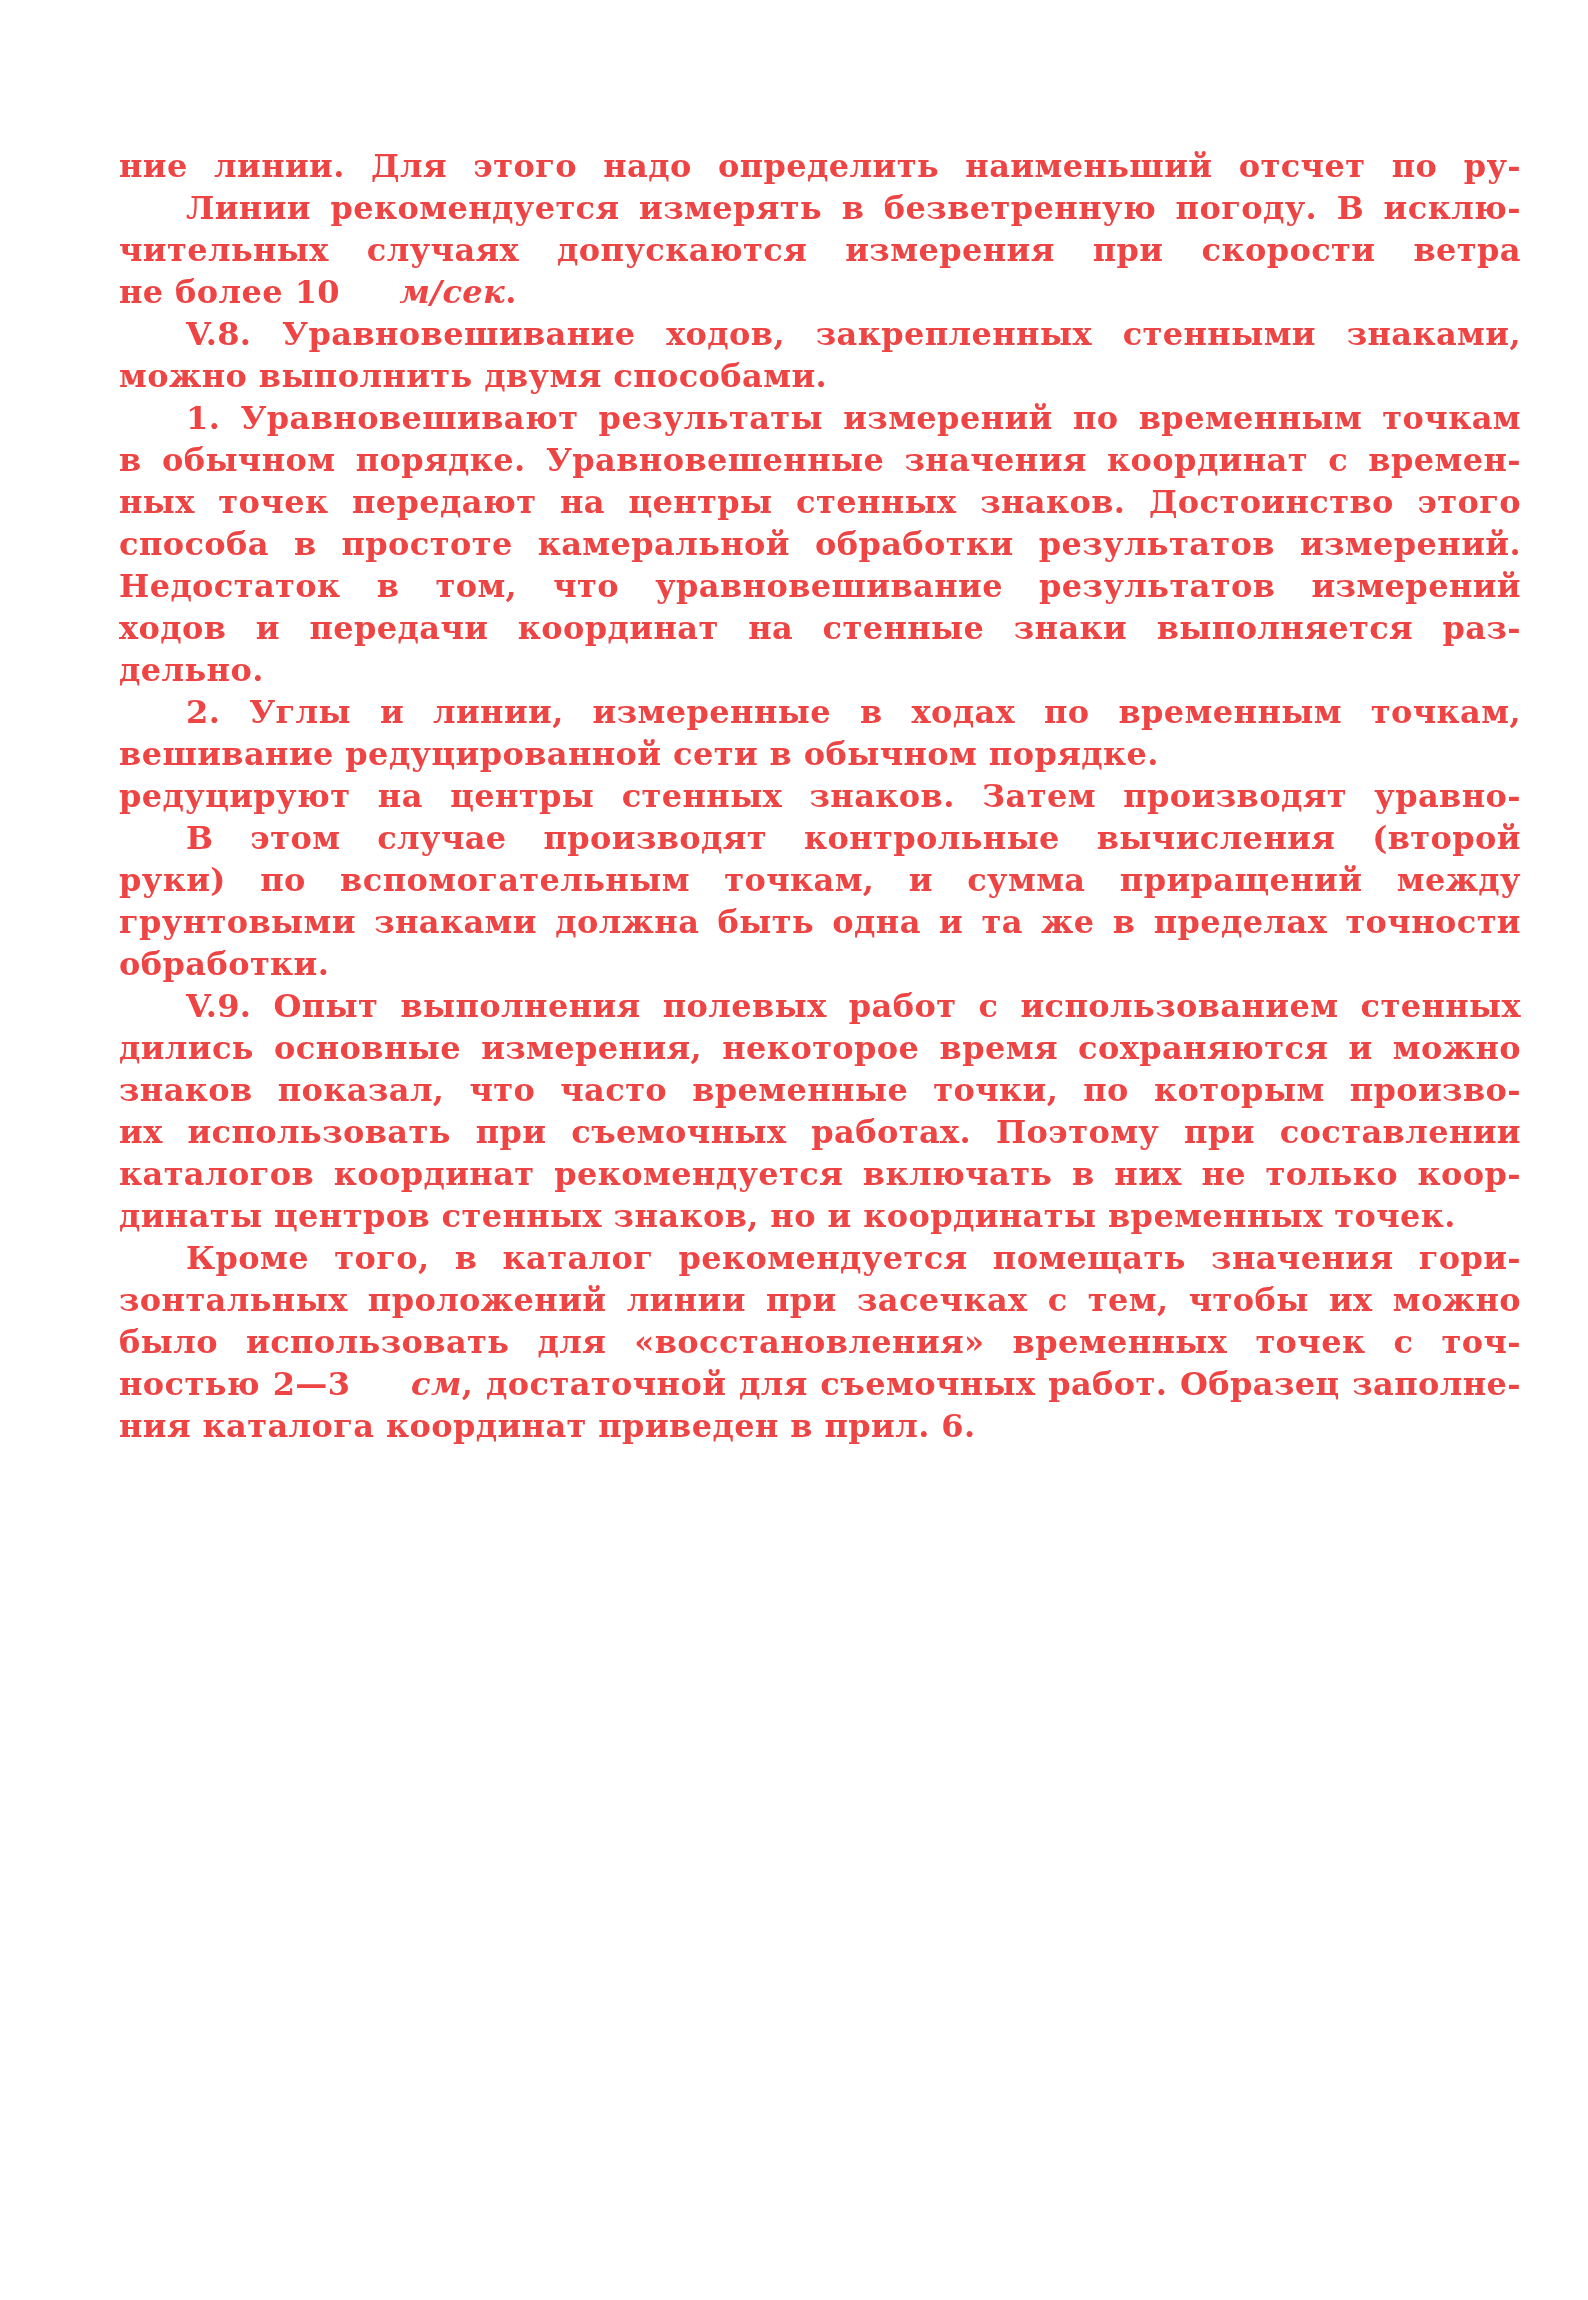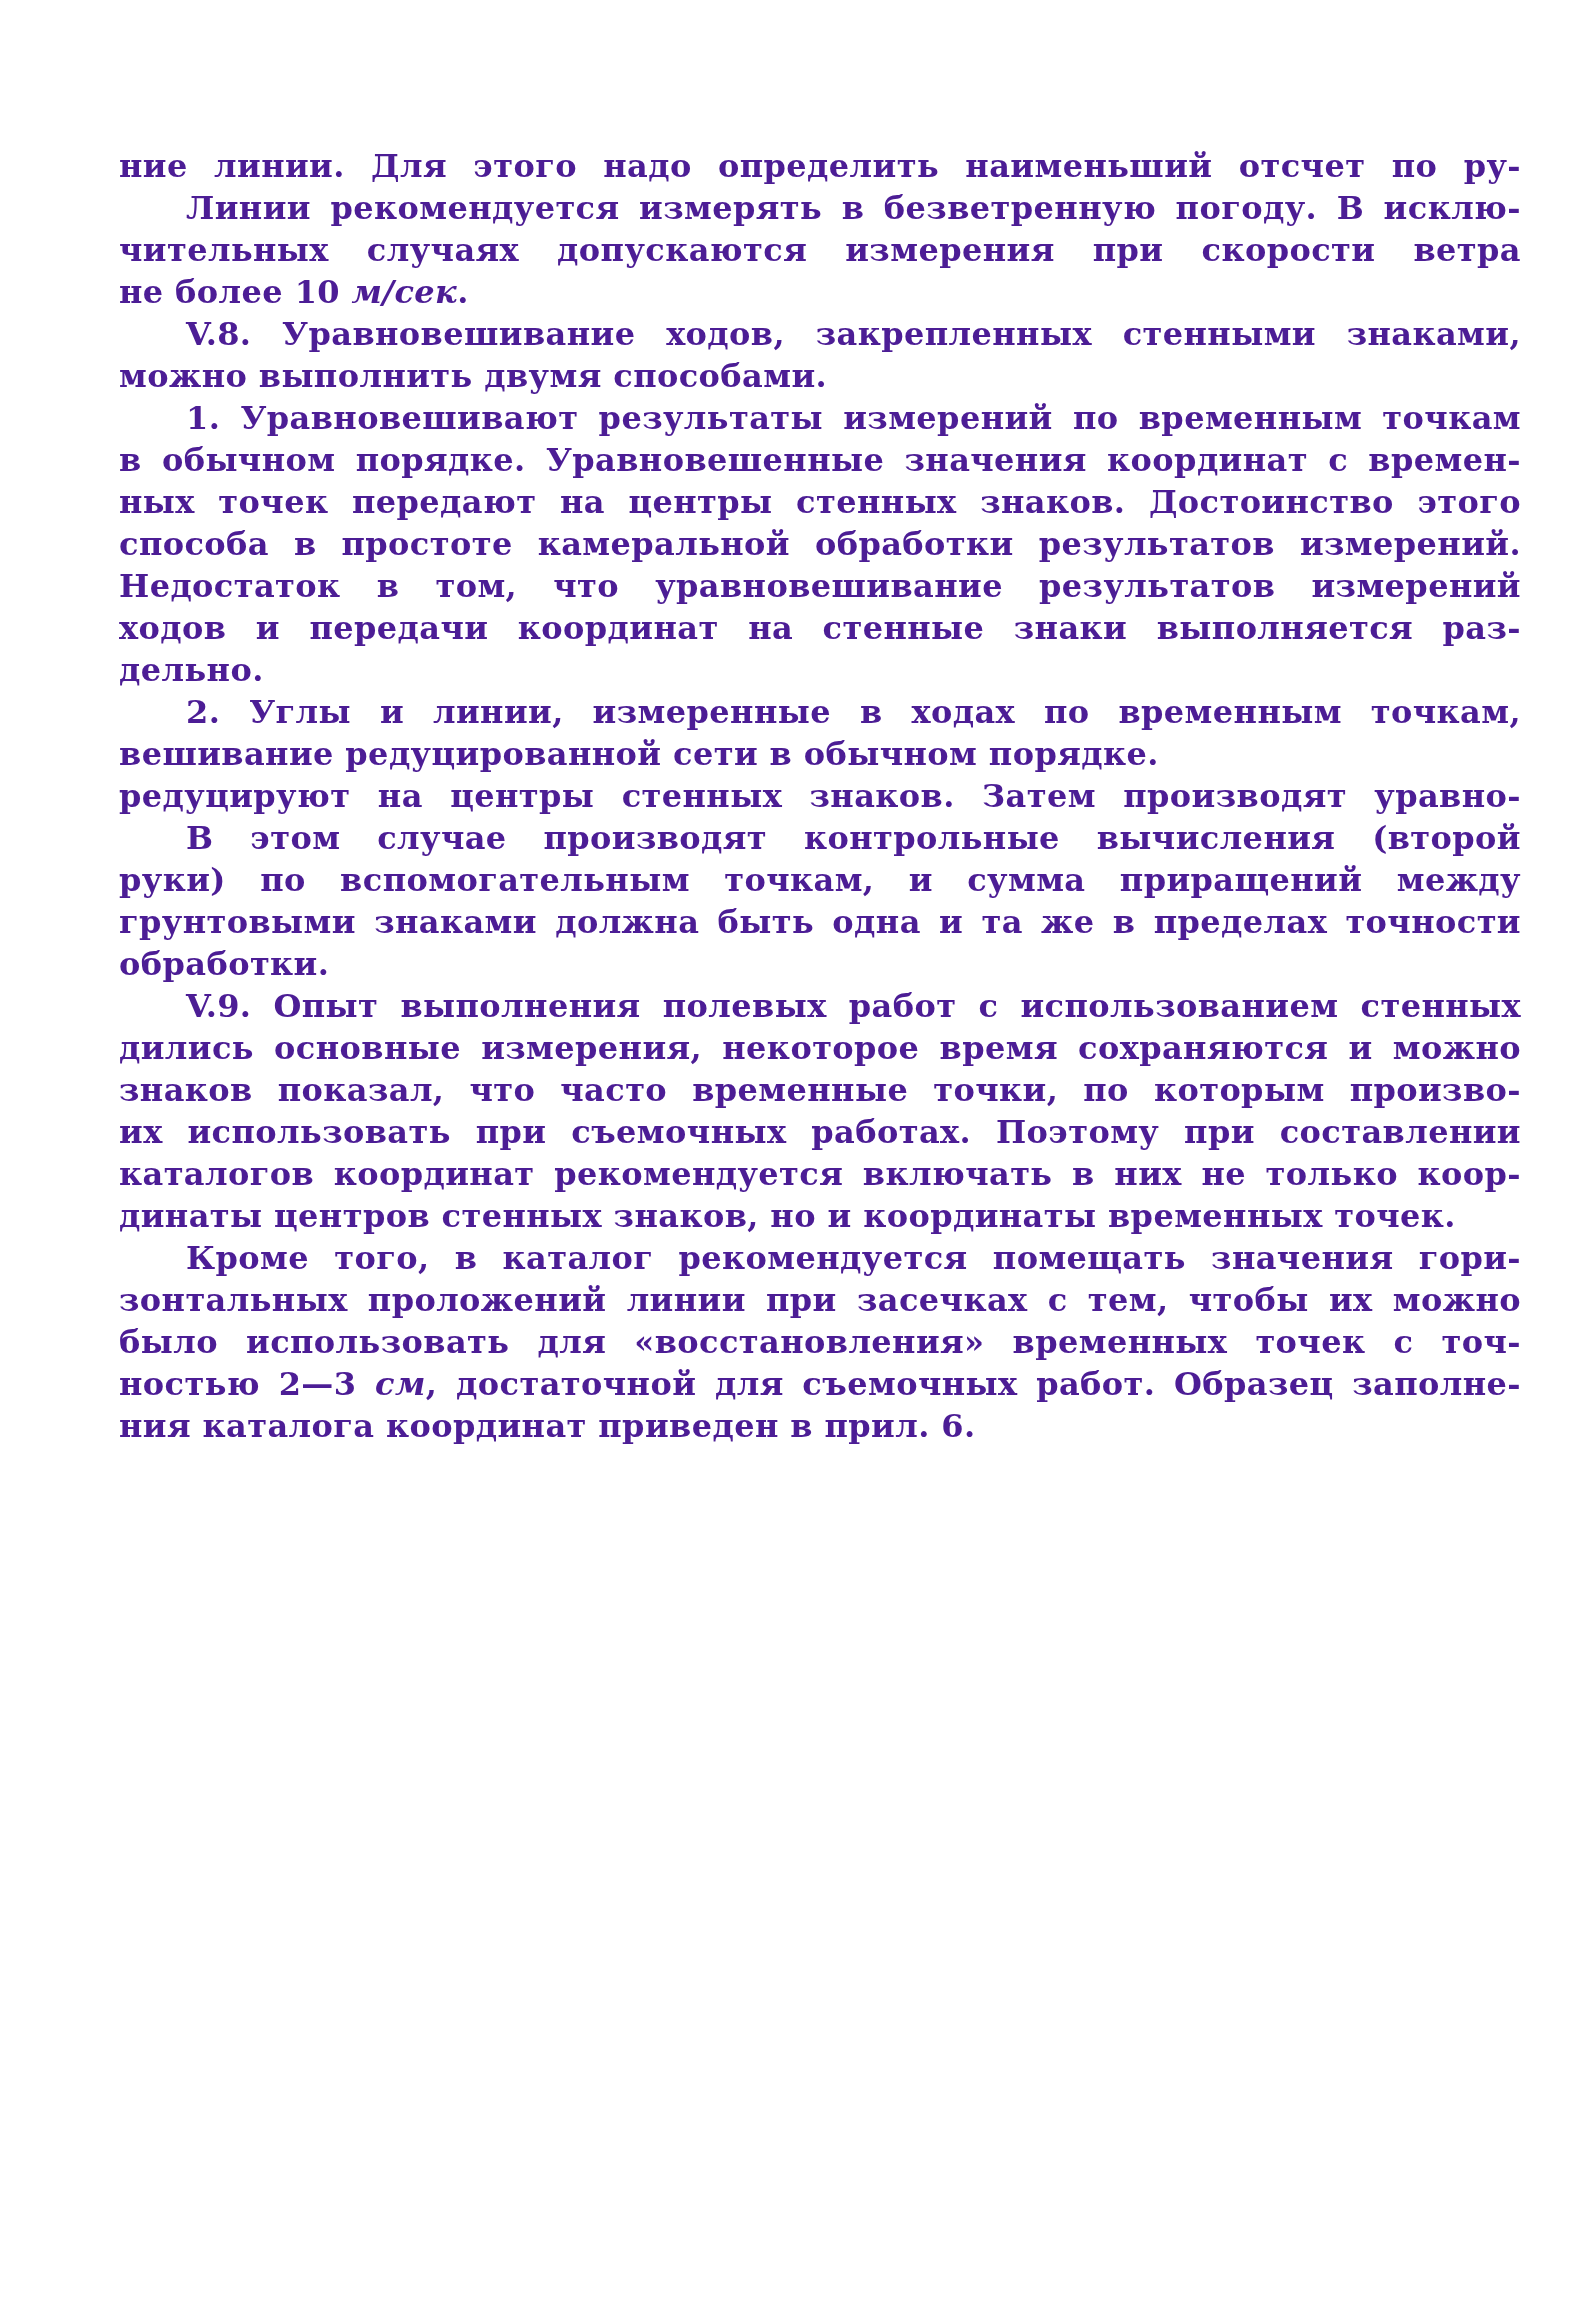--- a/index.html
+++ b/index.html
@@ -7,21 +7,21 @@
     padding: 0;
     background: #ffffff;
   }
   .page {
     position: relative;
     width: 1589px;
     height: 2300px;
     background: #ffffff;
     overflow: hidden;
     font-family: "DejaVu Serif", "Liberation Serif", serif;
-    color: #4c1d95;
+    color: #ef4444;
   }
   .text-block {
     position: absolute;
     left: 119px;
     top: 145px;
     width: 1402px;
     font-size: 32px;
     line-height: 42px;
     font-weight: 600;
     letter-spacing: 0.4px;
@@ -39,20 +39,21 @@
   }
   .line-last {
     text-align: left;
     text-align-last: left;
   }
   .line-indent {
     padding-left: 67px;
   }
   .italic {
     font-style: italic;
+    margin-left: 48px;
   }
 </style>
 </head>
 <body>
 
 <div class="page">
   <div class="text-block">
       <div class="paragraph">
         <div class="line line-justify"><span>ние линии. Для этого надо определить наименьший отсчет по ру-</span></div>
       </div>

